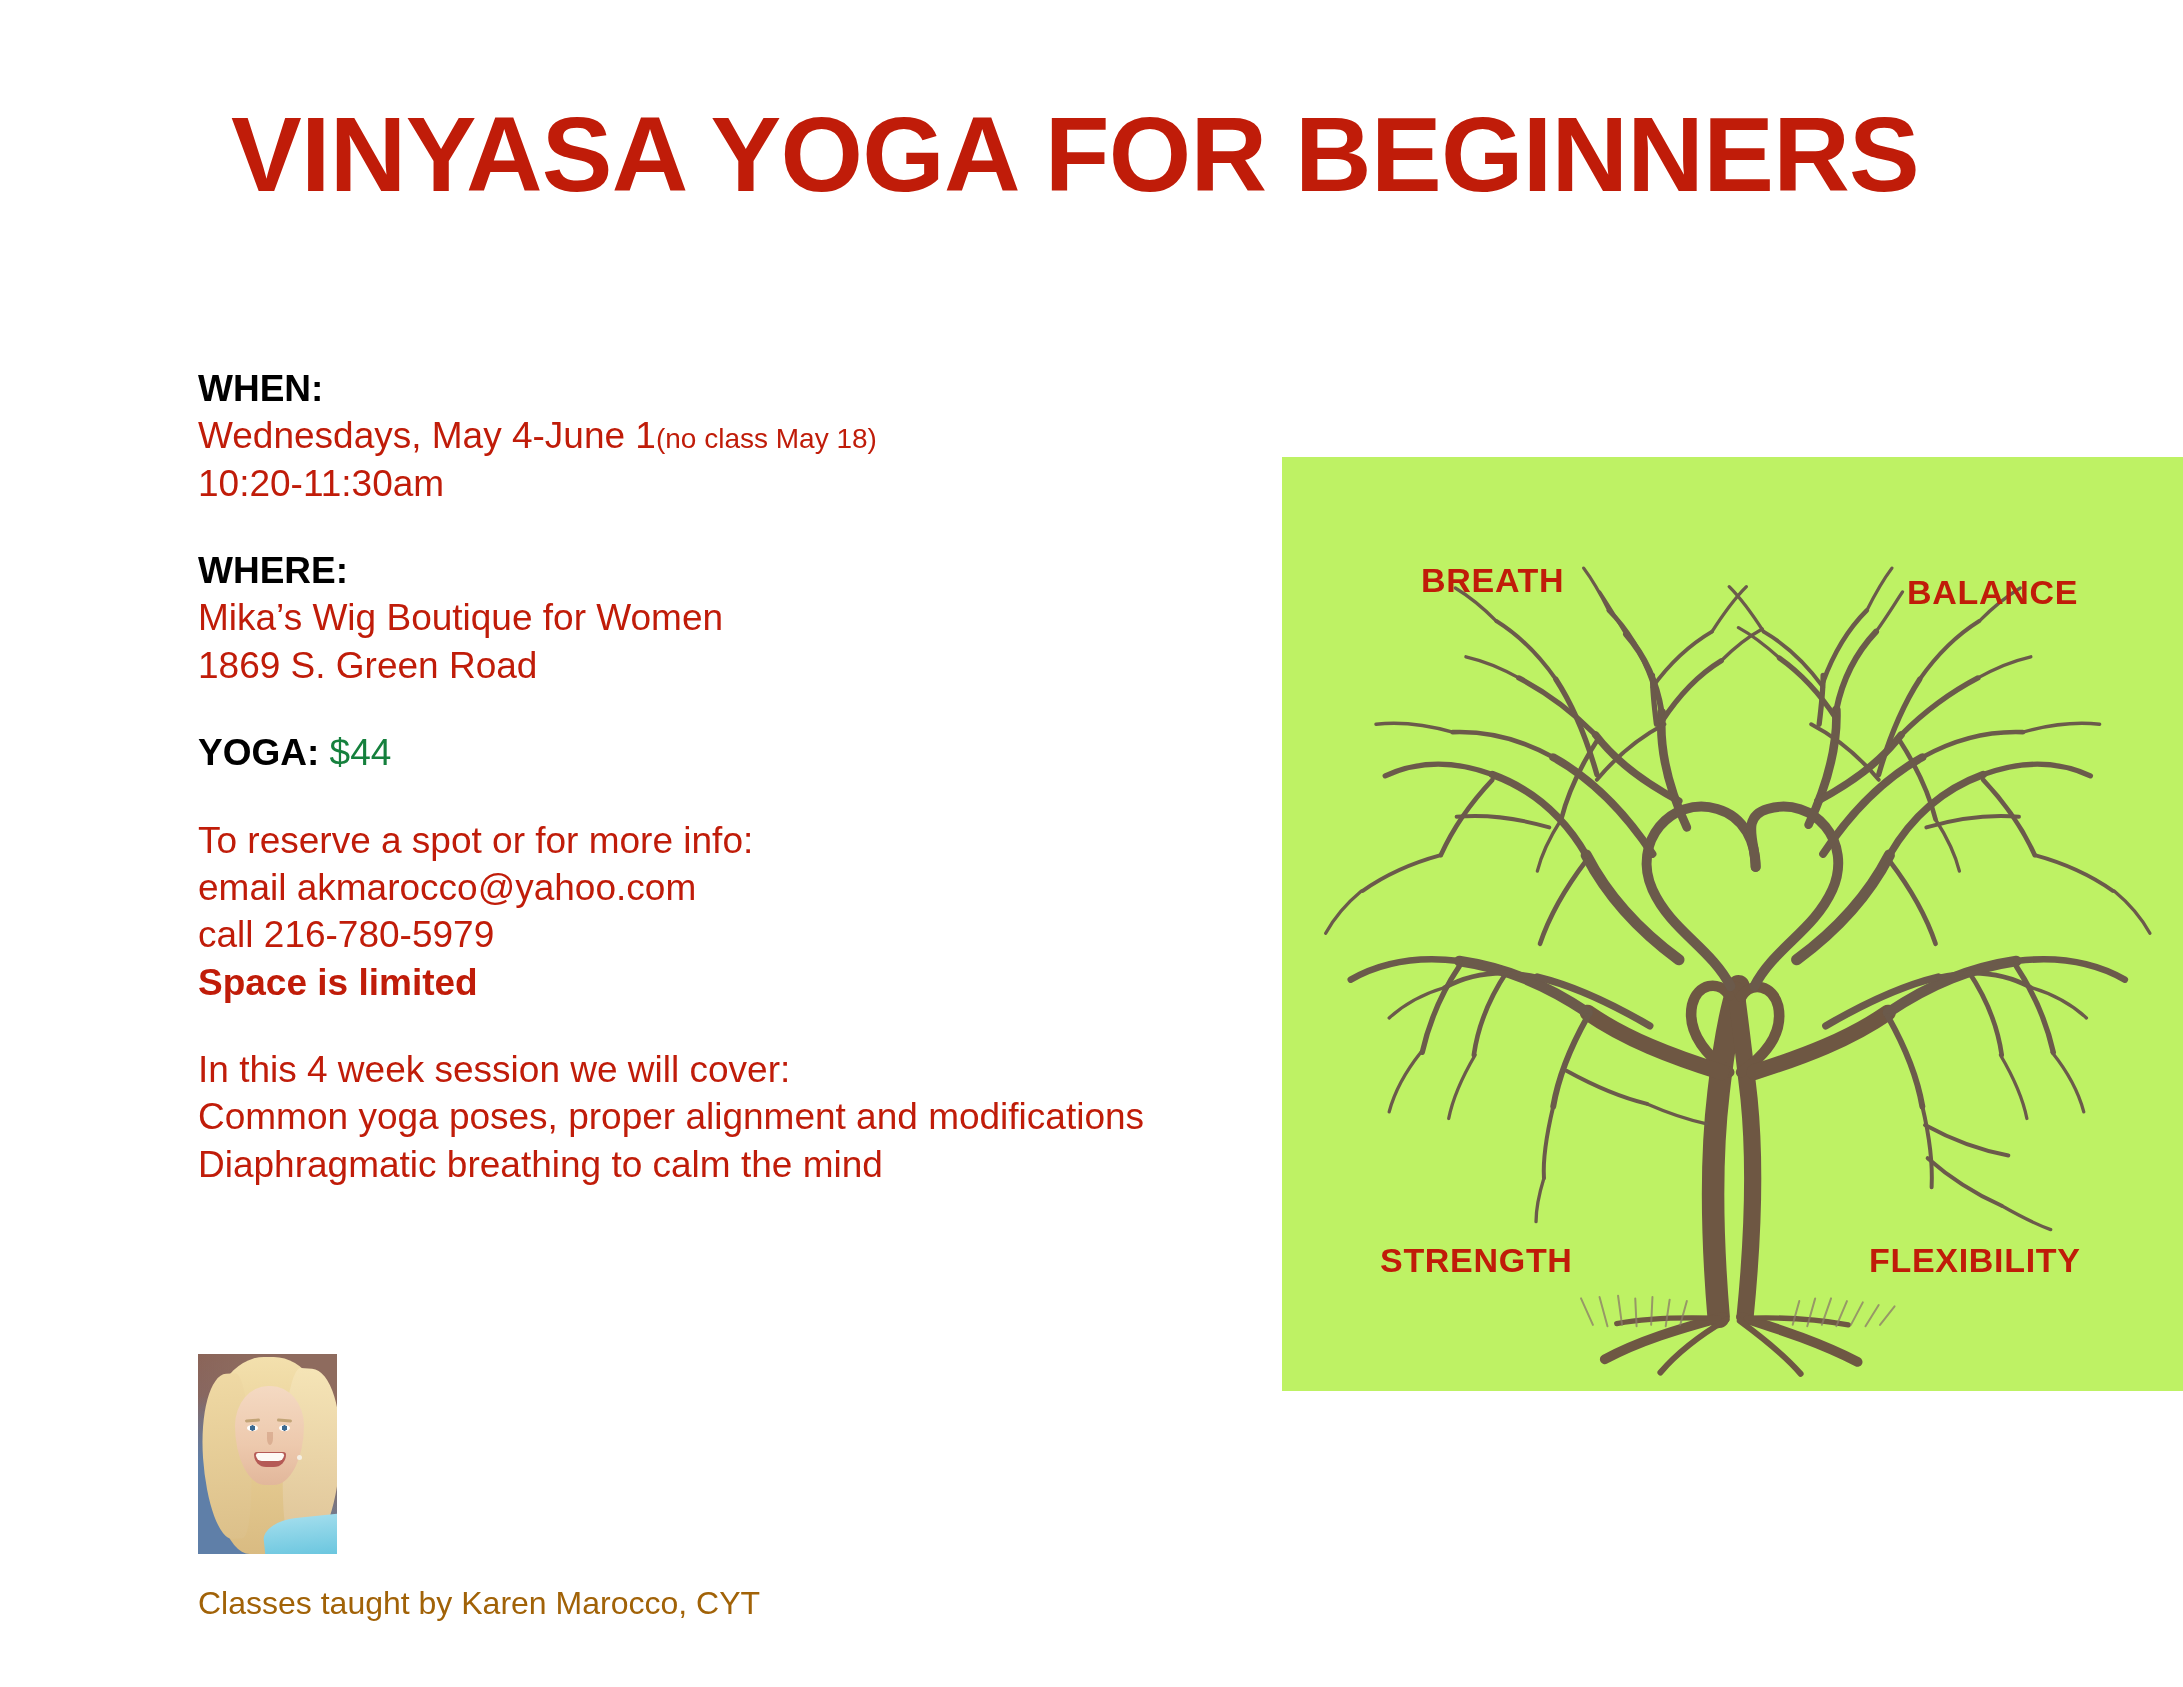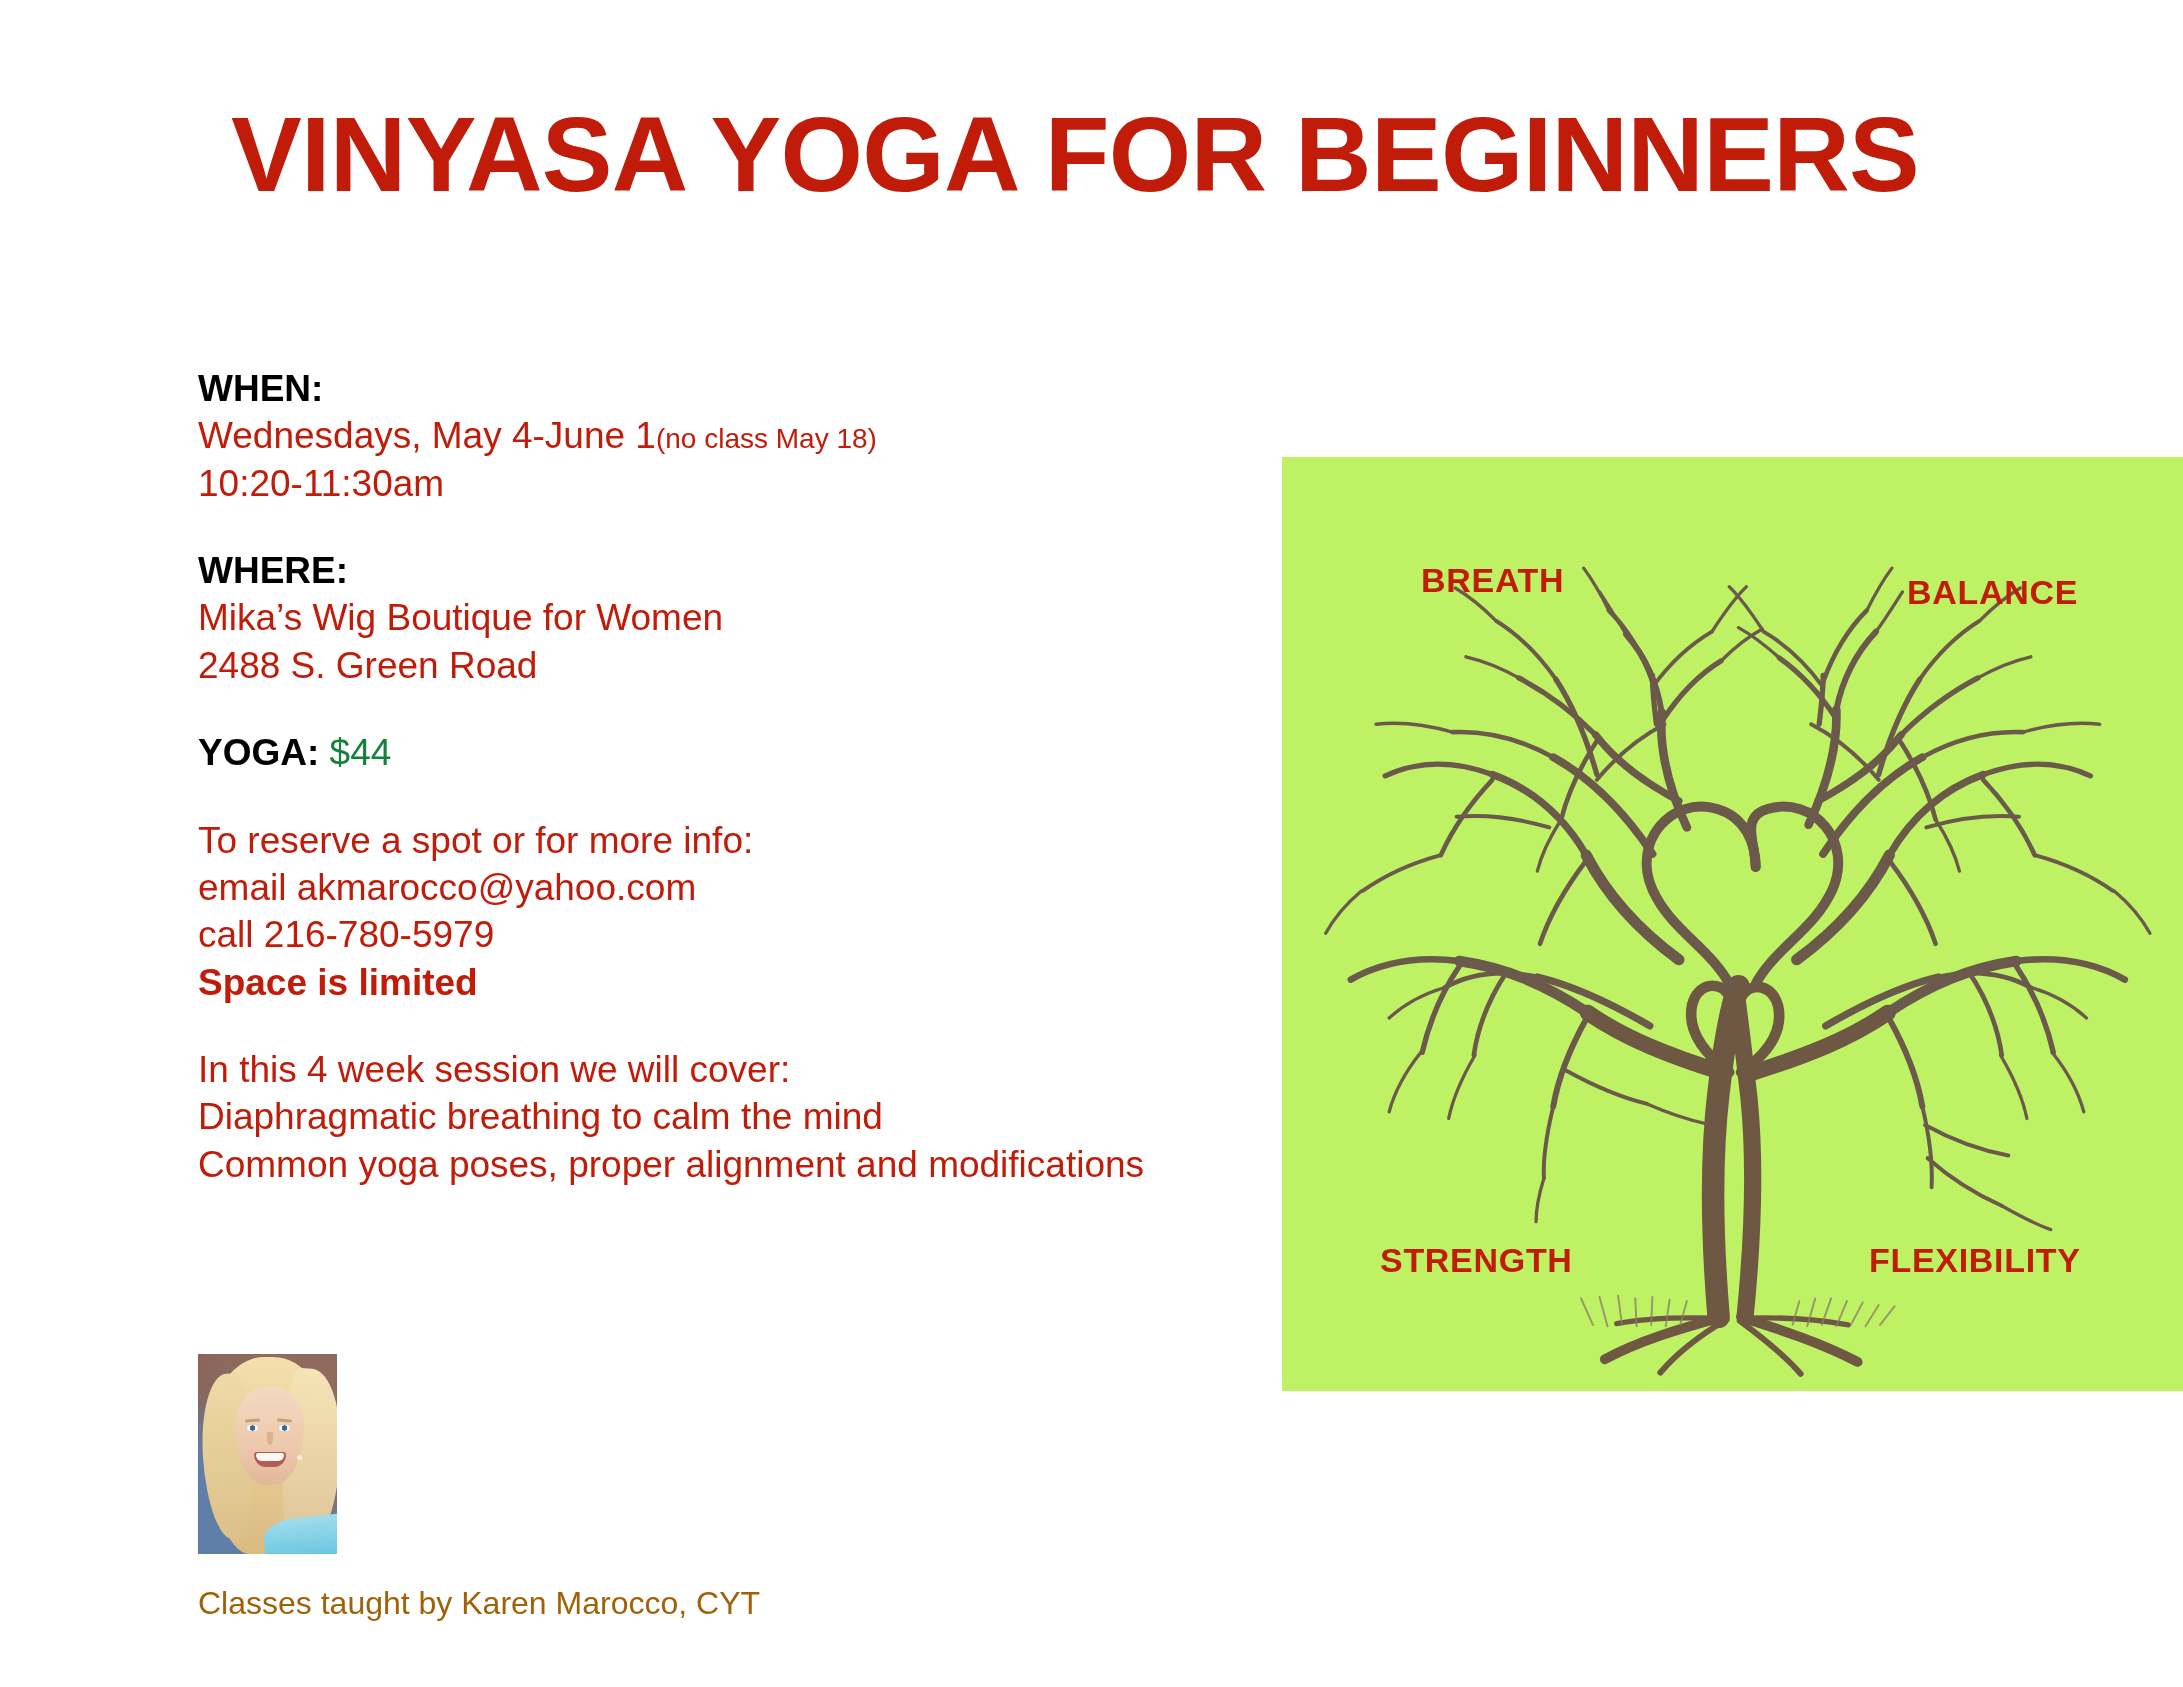--- a/index.html
+++ b/index.html
@@ -195,21 +195,21 @@
     <span class="lbl">WHEN:</span>
     <span class="line"><span>Wednesdays, May 4-June 1</span><span class="inline-note">(no class May 18)</span></span>
     <span class="line">10:20-11:30am</span>
   </div>
 
   <div class="spacer-block"></div>
 
   <div class="block">
     <span class="lbl">WHERE:</span>
     <span class="line">Mika’s Wig Boutique for Women</span>
-    <span class="line">2488 S. Green Road</span>
+    <span class="line">1869 S. Green Road</span>
   </div>
 
   <div class="spacer-block"></div>
 
   <div class="block cost-row">
     <span class="cost-lbl">YOGA:</span>
     <span class="cost-val">$44</span>
   </div>
 
   <div class="spacer-block"></div>
@@ -218,22 +218,22 @@
     <span class="line">To reserve a spot or for more info:</span>
     <span class="line">email akmarocco@yahoo.com</span>
     <span class="line">call 216-780-5979</span>
     <span class="line bold">Space is limited</span>
   </div>
 
   <div class="spacer-block"></div>
 
   <div class="block">
     <span class="line">In this 4 week session we will cover:</span>
+    <span class="line">Common yoga poses, proper alignment and modifications</span>
     <span class="line">Diaphragmatic breathing to calm the mind</span>
-    <span class="line">Common yoga poses, proper alignment and modifications</span>
   </div>
 </div>
 
 <div class="photo-frame">
   <div class="photo-bg"></div>
   <div class="hair-back"></div>
   <div class="hair-left"></div>
   <div class="hair-right"></div>
   <div class="face"></div>
   <div class="brow l"></div>

